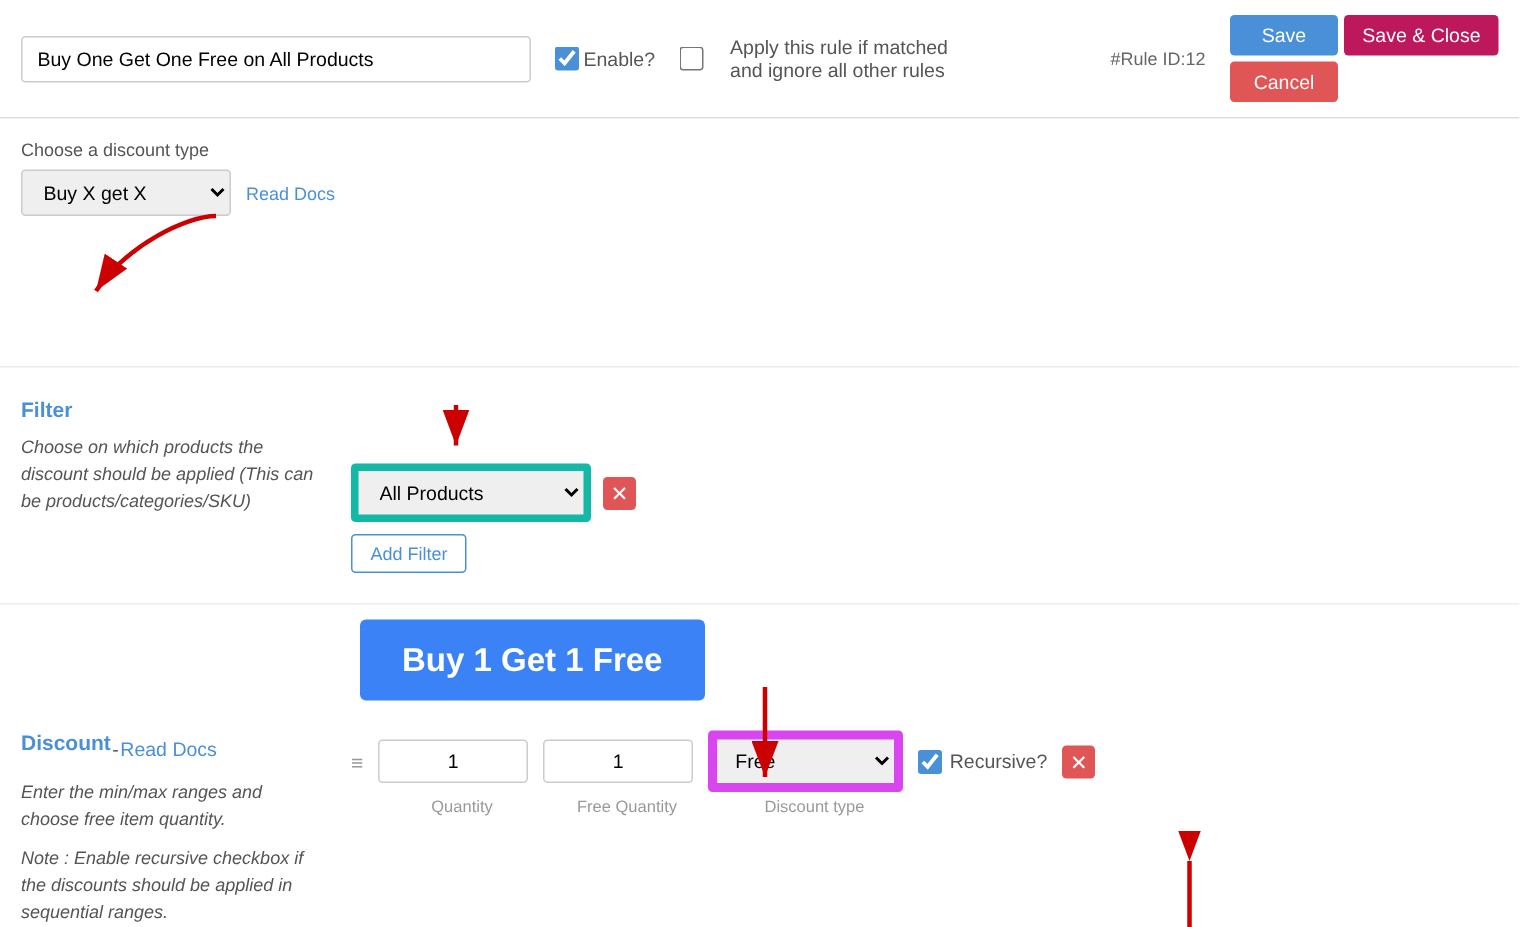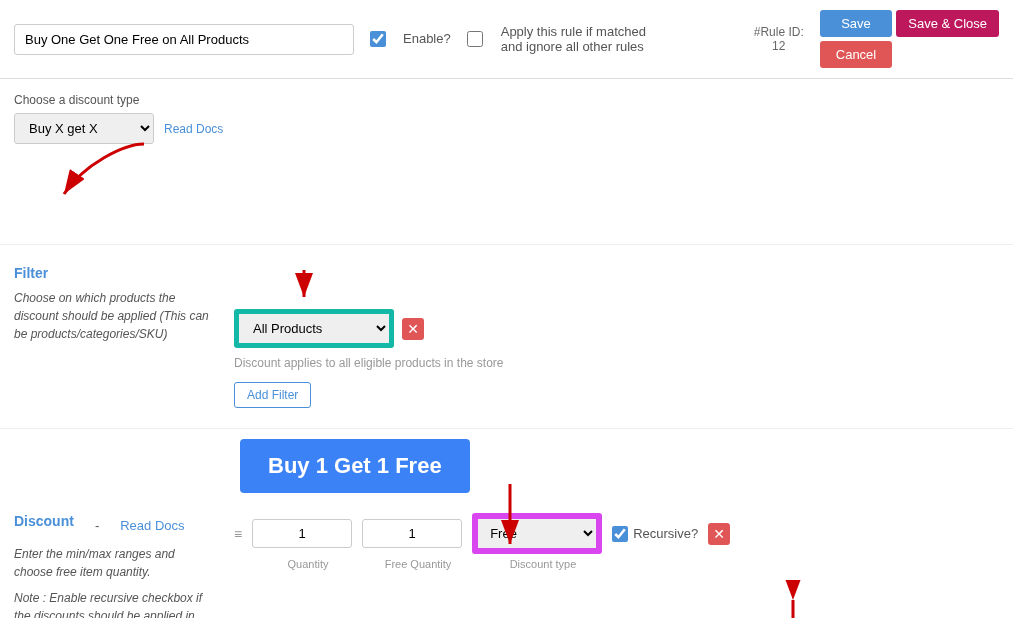--- a/index.html
+++ b/index.html
@@ -15,21 +15,22 @@
     }
     .rule-name-input {
       width: 340px;
       padding: 7px 10px;
       border: 1px solid #ccc;
       border-radius: 3px;
       font-size: 13px;
     }
     .enable-group {
       display: flex;
-      gap: 17px;
+      align-items: center;
+      gap: 3px;
       color: #555;
       font-size: 13px;
     }
     .enable-checkbox {
       width: 16px; height: 16px;
       accent-color: #4a90d9;
     }
     .apply-rule-group {
       display: flex;
       align-items: center;
@@ -37,21 +38,21 @@
       color: #555;
       font-size: 13px;
       max-width: 200px;
     }
     .apply-checkbox {
       width: 16px; height: 16px;
       flex-shrink: 0;
     }
     .rule-id-group {
       display: flex;
-      flex-direction: column;
+      flex-direction: row;
       align-items: center;
       font-size: 12px;
       color: #666;
       margin-left: auto;
     }
     .btn-group {
       display: flex;
       flex-direction: column;
       gap: 4px;
     }
@@ -186,21 +187,21 @@
     }
     .section-title-link {
       color: #4a90d9;
       font-size: 13px;
       text-decoration: none;
       cursor: pointer;
     }
     .discount-title-row {
       display: flex;
       align-items: center;
-      gap: 21px;
+      gap: 1px;
       margin-bottom: 8px;
     }
     .discount-row {
       display: flex;
       align-items: center;
       gap: 10px;
       margin-bottom: 4px;
     }
     .drag-handle {
       color: #999;
@@ -325,21 +326,20 @@
 
     <div class="filter-row">
       <select class="filter-select">
         <option>All Products</option>
         <option>Specific Products</option>
         <option>Product Categories</option>
         <option>SKU</option>
       </select>
       <button class="btn-remove-red">✕</button>
     </div>
-    <div class="filter-hint">Discount applies to all eligible products in the store</div>
     <button class="btn-add-filter">Add Filter</button>
   </div>
 </div>
 
 <div style="position: relative; padding: 10px 14px 0 240px;">
   <div style="display: flex; align-items: flex-start; gap: 20px;">
     <div style="background:#3b82f6; color:#fff; font-size:22px; font-weight:bold; padding:14px 28px; border-radius:4px; display:inline-block;">
       <span>Buy 1 Get 1 Free</span>
     </div>
 

